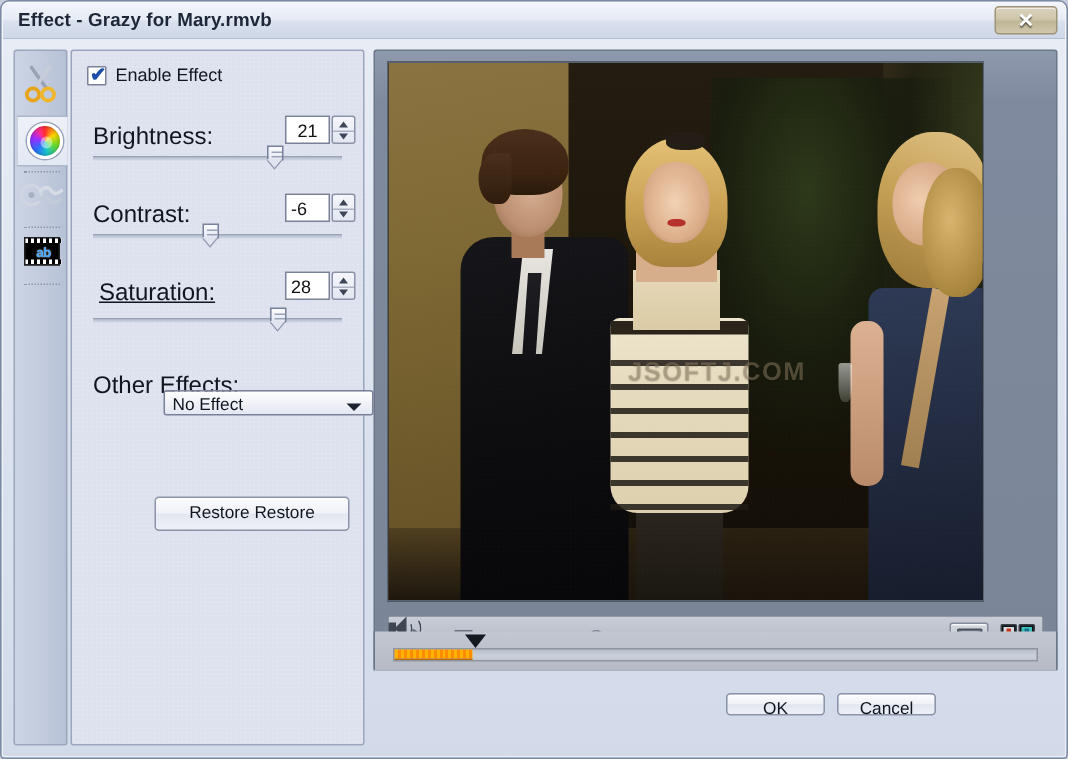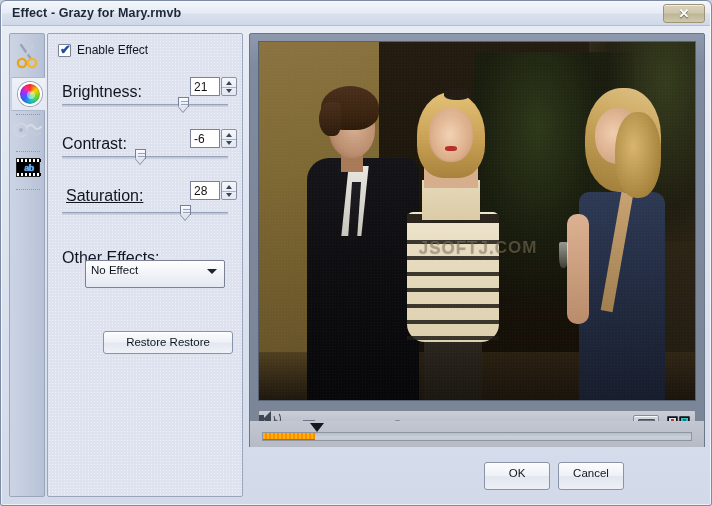--- a/index.html
+++ b/index.html
@@ -157,21 +157,21 @@
     background:#9aa3b6; box-shadow:0 3px 0 #9aa3b6;
   }
   .thumb .tip {
     position:absolute; left:0px; top:9px; width:0; height:0;
     border-left:5.5px solid transparent; border-right:5.5px solid transparent;
     border-top:6px solid #dfe4ef;
     filter: drop-shadow(0 1px 0 #77819a);
   }
   
   #combo {
-    position:absolute; left:84px; top:259px; width:140px; height:28px;
+    position:absolute; left:108px; top:259px; width:140px; height:17px;
     background: linear-gradient(180deg,#ffffff 0%, #f0f2f7 52%, #e4e8f1 100%);
     border:1px solid #7b8297; border-radius:2px; cursor:pointer;
   }
   #combo .val { position:absolute; left:5px; top:3px; font-size:11.5px; color:#10161f; }
   #combo .arw {
     position:absolute; right:7px; top:8px; width:0;height:0;
     border-left:5px solid transparent; border-right:5px solid transparent;
     border-top:5px solid #1b2230;
   }
   
@@ -183,21 +183,21 @@
     cursor:pointer;
     box-shadow: inset 0 1px 0 rgba(255,255,255,0.9);
   }
   
   #videopanel {
     position:absolute; left:248px; top:32px; width:456px; height:414px;
     background: linear-gradient(180deg,#8e99ad 0%, #7f8a9e 8%, #7a8598 100%);
     border:1px solid #6b7689; border-radius:2px;
   }
   #videoframe {
-    position:absolute; left:8px; top:7px; width:438px; height:360px;
+    position:absolute; left:8px; top:7px; width:398px; height:360px;
     border:1px solid #586275;
     overflow:hidden;
     background:#1b140c;
   }
   
   #vid-bg { position:absolute; inset:0; background:#241a10; }
   .v { position:absolute; }
   .wall-l { left:0; top:0; width:130px; height:360px;
      background: linear-gradient(170deg,#8a7340 0%, #7e6833 35%, #5f4d24 100%); }
   .wall-r { left:330px; top:0; width:108px; height:360px;
@@ -353,21 +353,21 @@
     background: repeating-linear-gradient(90deg,#ffb300 0 2px,#ff8c00 2px 4px);
     border-bottom:1px solid #c06a00;
   }
   #tl-marker {
     position:absolute; left:60px; top:2px; width:0;height:0;
     border-left:7px solid transparent; border-right:7px solid transparent;
     border-top:9px solid #14181f; cursor:pointer;
   }
   
   .fbtn {
-    position:absolute; top:461px; width:66px; height:28px;
+    position:absolute; top:461px; width:66px; height:15px;
     background: linear-gradient(180deg,#fbfcfe 0%, #eef1f6 48%, #e2e6ef 52%, #edf0f6 100%);
     border:1px solid #8b93a8; border-radius:3px;
     font-size:11.5px; color:#10161f; text-align:center; line-height:21px;
     cursor:pointer; box-shadow: inset 0 1px 0 rgba(255,255,255,0.9);
   }
   #btn-ok { left:483px; }
   #btn-cancel { left:557px; }
   #btn-apply { left:631px; }
 </style>
 </head>
@@ -424,21 +424,21 @@
   <div id="options">
 
     <div class="chk-row">
       <div class="chkbox">
         <span class="tick">✔</span>
       </div>
       <div class="chk-label">Enable Effect</div>
     </div>
 
     <div class="field-label" style="left:14px; top:49px;">Brightness:</div>
-    <div class="spin" style="left:142px; top:43px;">21</div>
+    <div class="spin" style="left:142px; top:43px;text-align:center;">21</div>
     <div class="spin-btns" style="left:173px; top:43px;">
       <div class="half" style="top:0;">
           <div class="arrow-up"></div>
         </div>
       <div class="divline"></div>
       <div class="half" style="top:9px;">
           <div class="arrow-dn"></div>
         </div>
     </div>
     <div class="track" style="left:14px; top:70px; width:166px;">

